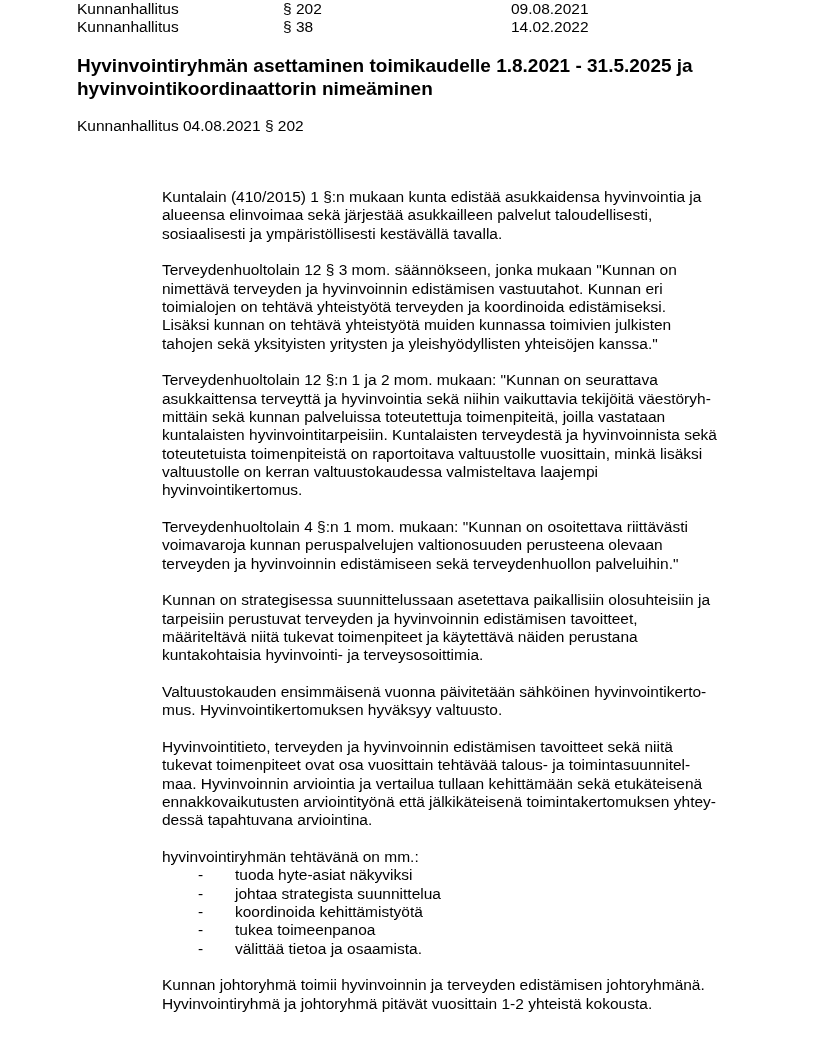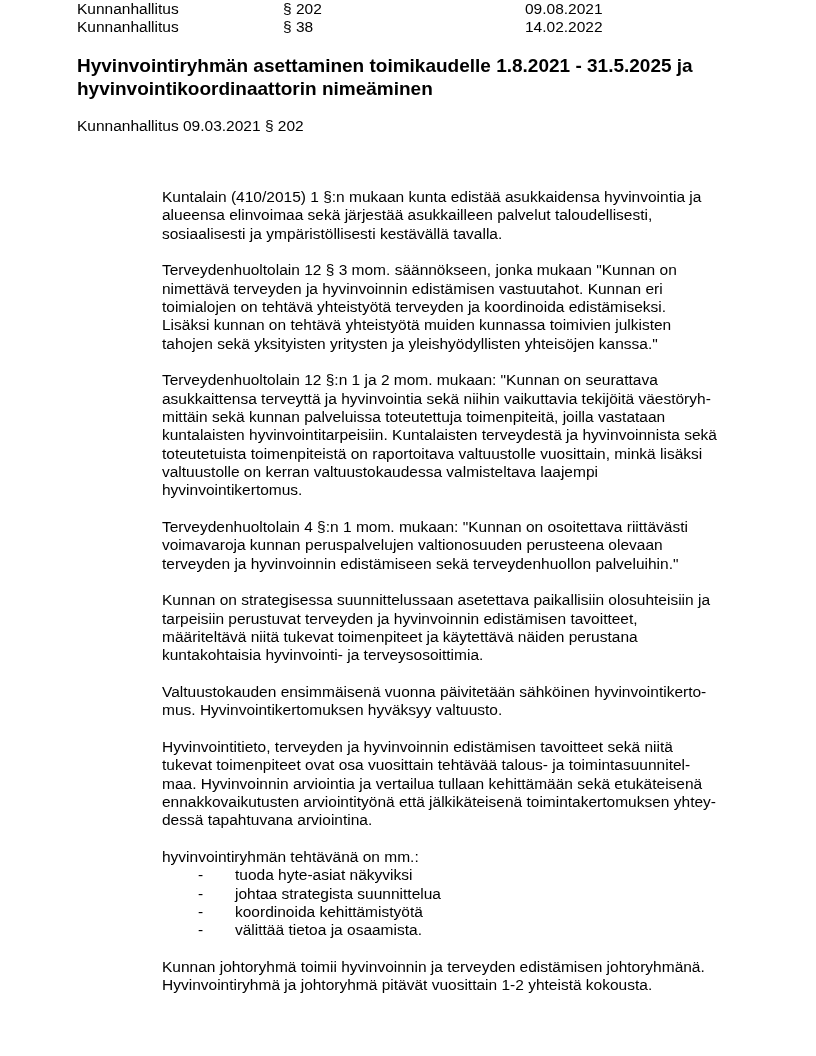--- a/index.html
+++ b/index.html
@@ -2,21 +2,21 @@
 <html><head>
 <meta charset="utf-8">
 <style>
   html, body { margin: 0; padding: 0; background: #ffffff; }
   body {
     width: 816px; height: 1056px; position: relative; overflow: hidden;
     font-family: "Liberation Sans", sans-serif; color: #000;
   }
   .hdr-row { position: absolute; left: 77px; font-size: 15.5px; line-height: 18px; }
   .hdr-row span { position: absolute; white-space: nowrap; }
-  .c1 { left: 0; } .c2 { left: 206px; } .c3 { left: 448px; }
+  .c1 { left: 0; } .c2 { left: 206px; } .c3 { left: 434px; }
   .title {
     position: absolute; left: 77px; top: 54px; font-weight: bold;
     font-size: 19px; line-height: 23px; white-space: nowrap;
   }
   .meeting { position: absolute; left: 77px; top: 117px; font-size: 15.5px; line-height: 18px; white-space: nowrap; }
   .body { position: absolute; left: 162px; top: 188px; width: 620px; font-size: 15.5px; line-height: 18.3px; }
   .para { margin: 0 0 18.5px 0; }
   .line { display: block; white-space: nowrap; }
   .li { display: block; white-space: nowrap; margin-left: 36px; }
   .li .dash { display: inline-block; width: 37px; }
@@ -33,21 +33,21 @@
   <span class="c1">Kunnanhallitus</span>
   <span class="c2">§ 38</span>
   <span class="c3">14.02.2022</span>
 </div>
 
 <div class="title">
   <span class="line">Hyvinvointiryhmän asettaminen toimikaudelle 1.8.2021 - 31.5.2025 ja</span>
   <span class="line">hyvinvointikoordinaattorin nimeäminen</span>
 </div>
 
-<div class="meeting">Kunnanhallitus 09.03.2021 § 202</div>
+<div class="meeting">Kunnanhallitus 04.08.2021 § 202</div>
 
 <div class="body">
   <p class="para">
     <span class="line">Kuntalain (410/2015) 1 §:n mukaan kunta edistää asukkaidensa hyvinvointia ja</span>
     <span class="line">alueensa elinvoimaa sekä järjestää asukkailleen palvelut taloudellisesti,</span>
     <span class="line">sosiaalisesti ja ympäristöllisesti kestävällä tavalla.</span>
   </p>
   <p class="para">
     <span class="line">Terveydenhuoltolain 12 § 3 mom. säännökseen, jonka mukaan "Kunnan on</span>
     <span class="line">nimettävä terveyden ja hyvinvoinnin edistämisen vastuutahot. Kunnan eri</span>
@@ -85,20 +85,21 @@
     <span class="line">maa.  Hyvinvoinnin arviointia ja vertailua tullaan kehittämään sekä etukäteisenä</span>
     <span class="line">ennakkovaikutusten arviointityönä että jälkikäteisenä toimintakertomuksen yhtey-</span>
     <span class="line">dessä tapahtuvana arviointina.</span>
   </p>
   <div class="para">
     <span class="line">hyvinvointiryhmän tehtävänä on mm.:</span>
     <div>
       <span class="li"><span class="dash">-</span><span>tuoda hyte-asiat näkyviksi</span></span>
       <span class="li"><span class="dash">-</span><span>johtaa strategista suunnittelua</span></span>
       <span class="li"><span class="dash">-</span><span>koordinoida kehittämistyötä</span></span>
+      <span class="li"><span class="dash">-</span><span>tukea toimeenpanoa</span></span>
       <span class="li"><span class="dash">-</span><span>välittää tietoa ja osaamista.</span></span>
     </div>
   </div>
   <p class="para">
     <span class="line">Kunnan johtoryhmä toimii hyvinvoinnin ja terveyden edistämisen johtoryhmänä.</span>
     <span class="line">Hyvinvointiryhmä ja johtoryhmä pitävät vuosittain 1-2 yhteistä kokousta.</span>
   </p>
 </div>
 
 </body></html>

